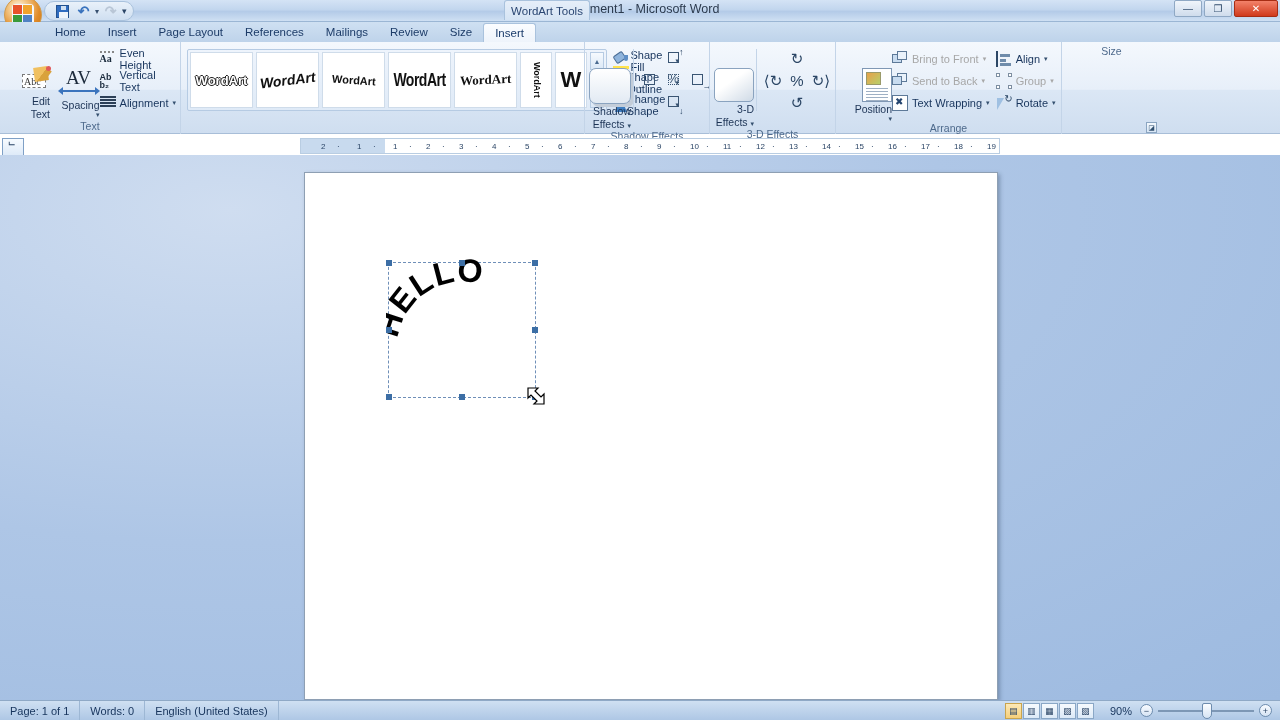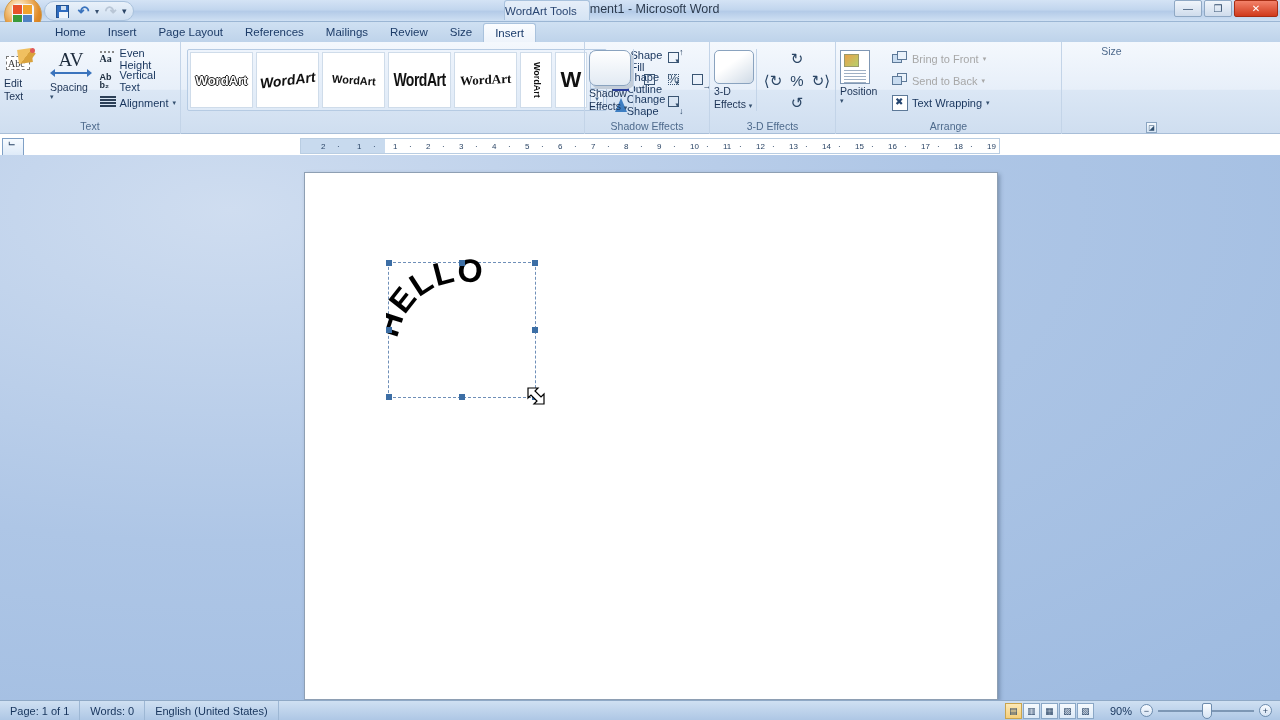--- a/index.html
+++ b/index.html
@@ -48,21 +48,21 @@
   .redo-ico { color:#b9c6d6; font-size:14px; font-weight:bold; }
   .qat-caret { font-size: 8px; color: #37506f; }
   .qat-more { font-size: 9px; color:#2b4566; }
 
   .doc-title {
     position: absolute; left: 0; top: 2px; width: 1280px; text-align: center;
     font-size: 12.5px; color: #2b3a4e;
   }
   .context-tab-label {
     position: absolute; left: 504px; top: 0px; width: 86px; height: 20px;
-    font-size: 11.5px; color: #2a4672; line-height: 20px;
+    text-align: center; font-size: 11.5px; color: #2a4672; line-height: 20px;
     background: linear-gradient(to bottom, #e6eef9, #d5e4f4);
     border: 1px solid #a9c2dd; border-bottom: none; border-radius: 3px 3px 0 0;
   }
   .wincontrols { position: absolute; right: 2px; top: 0px; display: flex; gap: 2px; }
   .wbtn { width: 28px; height: 17px; border: 1px solid #8fa8c4; border-radius: 2px;
     background: linear-gradient(to bottom,#f0f5fb,#cfdcec); display:flex; align-items:center; justify-content:center;
     font-size: 10px; color: #35506f; }
   .wbtn.close { background: linear-gradient(to bottom,#f3826a,#d03a1c); border-color:#a72d14; color:#fff; width:44px; }
 
   
@@ -87,21 +87,21 @@
     background: linear-gradient(to bottom, #f4f8fd 0%, #e7eff9 52%, #dbe7f5 53%, #cfdef0 100%);
     border-bottom: 1px solid #a8bed8;
     display: flex;
   }
   .group { position: relative; height: 92px; padding: 3px 4px 0 4px; display: flex; flex-direction: column; }
   .group + .group { border-left: 1px solid #c3d4e8; }
   .group-body { flex: 1 1 auto; display: flex; align-items: flex-start; padding-top: 2px; }
   .group-title { height: 14px; text-align: center; font-size: 10.5px; color: #4a6territ; }
   .group-title { color: #4e6a8c; }
 
-  .bigbtn { width: 52px; display:flex; flex-direction:column; align-items:flex-start; padding-top:3px; }
+  .bigbtn { width: 52px; display:flex; flex-direction:column; align-items:flex-end; padding-top:3px;margin-top:18px; }
   .bigbtn .lbl { font-size: 10.5px; color:#1c3355; text-align:center; line-height: 11px; margin-top:2px; }
   .bigbtn .caret { font-size: 7px; color:#35506f; line-height: 7px; }
 
   .smallrow { display:flex; align-items:center; gap:4px; height: 22px; font-size: 11px; color:#17345c; }
   .smallrow.dim { color:#a7a7a7; }
   .col-small { display:flex; flex-direction:column; justify-content:flex-start; padding-top:1px; }
 
   .ico { display:inline-block; position:relative; }
 
   
@@ -522,20 +522,46 @@
           <span>Send to Back</span>
           <span class="caret" style="font-size:7px">▾</span>
         </div>
         <div class="smallrow">
           <span class="mini-wrap"></span>
           <span>Text Wrapping</span>
           <span class="caret" style="font-size:7px;color:#35506f">▾</span>
         </div>
       </div>
 
+      <div class="col-small" style="margin-left:6px">
+        <div class="smallrow">
+          <span class="mini-align">
+              <i style="top:3px;width:10px"></i>
+              <i style="top:8px;width:6px"></i>
+              <i style="top:12px;width:11px"></i>
+            </span>
+          <span>Align</span>
+          <span class="caret" style="font-size:7px;color:#35506f">▾</span>
+        </div>
+        <div class="smallrow dim">
+          <span class="mini-group">
+            <b style="left:0;top:0"></b>
+              <b style="right:0;top:0"></b>
+              <b style="left:0;bottom:0"></b>
+              <b style="right:0;bottom:0"></b>
+          </span>
+          <span>Group</span>
+          <span class="caret" style="font-size:7px">▾</span>
+        </div>
+        <div class="smallrow">
+          <span class="mini-rot"></span>
+          <span>Rotate</span>
+          <span class="caret" style="font-size:7px;color:#35506f">▾</span>
+        </div>
+      </div>
     </div>
     <div class="group-title">Arrange</div>
   </div>
 
   <div class="group" style="width:100px">
     <div class="group-title">Size</div>
     <div class="dialog-launcher">◪</div>
   </div>
 </div>
 

